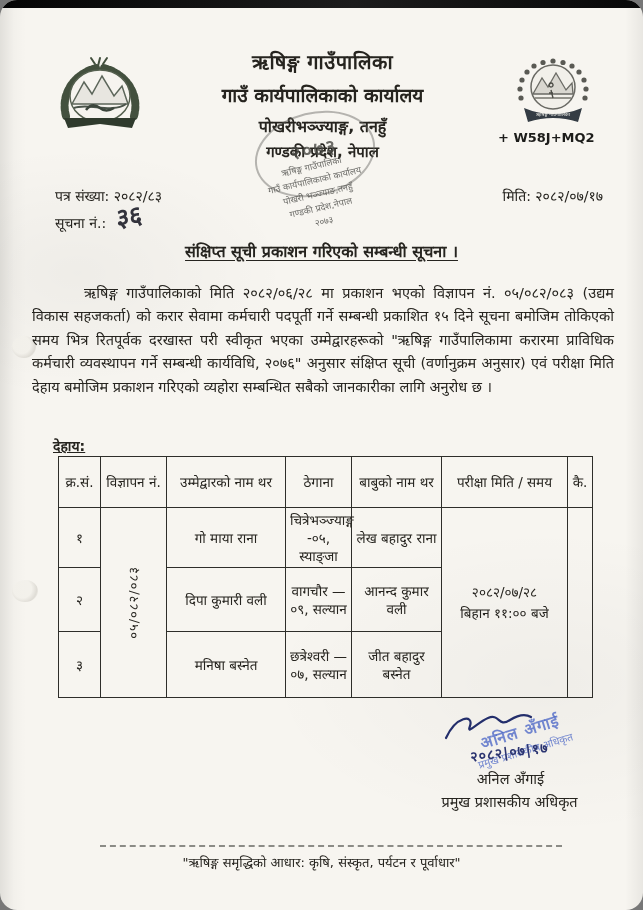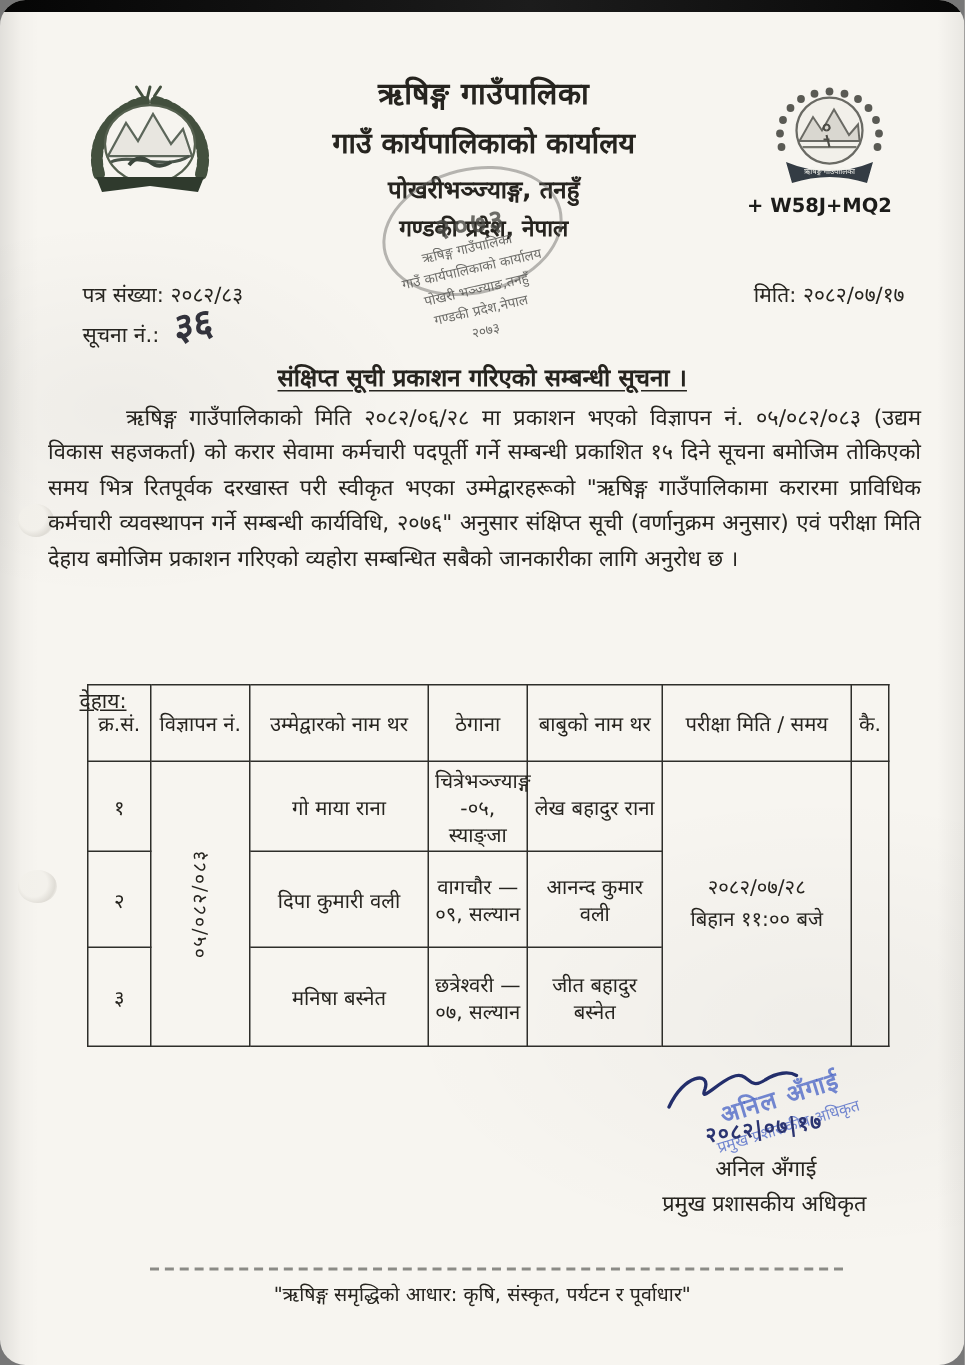--- a/index.html
+++ b/index.html
@@ -34,23 +34,23 @@
   .stamp-lines{left:238px;top:160px;width:160px;text-align:center;font-size:9px;line-height:1.55;color:rgba(84,84,80,.85);transform:rotate(-13deg);}
 
   
   .meta{font-size:14px;}
   .hand{color:#2c2c35;}
   .hand36{left:116px;top:198px;font-size:25px;font-weight:bold;transform:rotate(-10deg) skewX(-6deg);color:#33333c;}
 
   .doc-title{left:0;top:240px;width:100%;text-align:center;font-size:16px;font-weight:bold;}
   .doc-title span{text-decoration:underline;text-underline-offset:3px;}
 
-  .body-par{left:32px;top:268px;width:582px;font-size:14.5px;line-height:1.62;text-align:justify;text-indent:52px;}
-
-  .dehaya{left:53px;top:436px;font-size:14px;font-weight:normal;text-decoration:underline;margin-top:21px;}
+  .body-par{left:32px;top:282px;width:582px;font-size:14.5px;line-height:1.62;text-align:justify;text-indent:52px;}
+
+  .dehaya{left:53px;top:436px;font-size:14px;font-weight:bold;text-decoration:underline;}
 
   
   table.sheet{left:58px;top:456px;position:absolute;border-collapse:collapse;table-layout:fixed;width:534px;font-size:13.5px;}
   table.sheet th, table.sheet td{border:1.6px solid #2e2e2a;text-align:center;vertical-align:middle;padding:2px 4px;font-weight:normal;}
   table.sheet th{font-size:13.5px;height:46px;}
   .rot{writing-mode:vertical-rl;transform:rotate(180deg);white-space:nowrap;margin:0 auto;font-size:13px;letter-spacing:1px;}
   .r1{height:60px;} .r2{height:64px;} .r3{height:66px;}
   .exam-cell div{line-height:1.5;}
 
   

